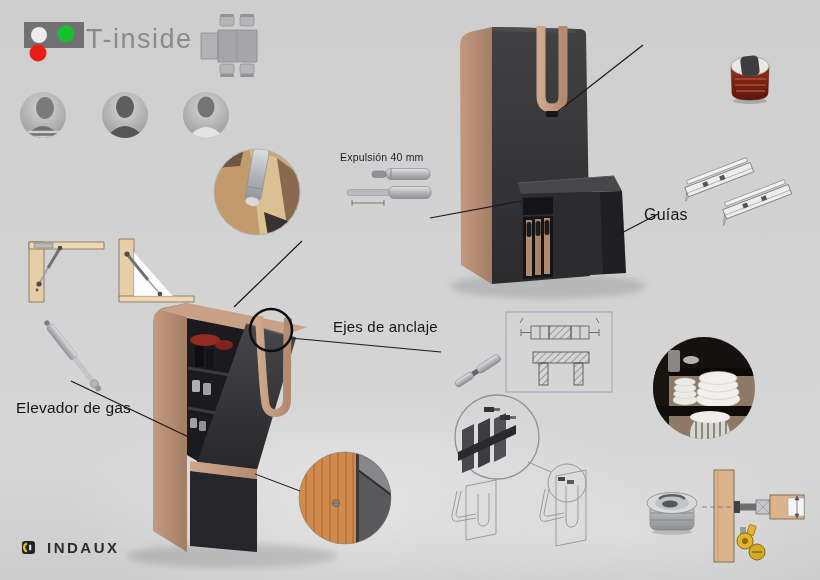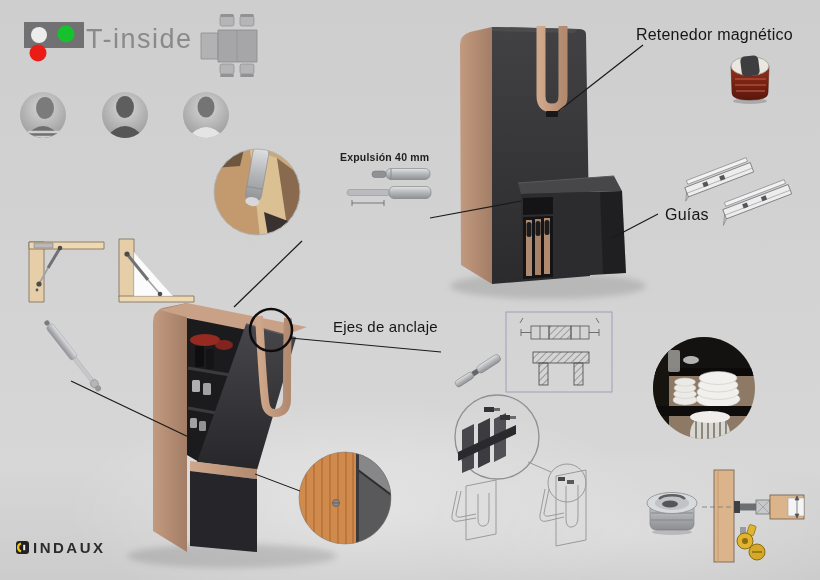--- a/index.html
+++ b/index.html
@@ -6,23 +6,23 @@
   body{font-family:"Liberation Sans",sans-serif;}
   #board{
     position:relative;width:820px;height:580px;overflow:hidden;
     background:
       radial-gradient(ellipse 420px 160px at 44% 88%, rgba(255,255,255,.38), rgba(255,255,255,0) 70%),
       radial-gradient(ellipse 300px 120px at 78% 92%, rgba(255,255,255,.25), rgba(255,255,255,0) 70%),
       linear-gradient(180deg,#cecece 0%,#d3d3d4 50%,#d7d7d8 80%,#cccccd 100%);
   }
   #scene{position:absolute;left:0;top:0;z-index:1;}
   .lbl{position:absolute;z-index:3;color:#161616;font-size:16px;white-space:nowrap;letter-spacing:.2px;}
-  .lbl-sm{font-size:10.5px;font-weight:700;color:#1e1e1e;}
+  .lbl-sm{font-size:10.5px;font-weight:400;color:#1e1e1e;}
   #brand-title{position:absolute;left:86px;top:24px;z-index:3;font-size:27px;color:#8a8a8a;letter-spacing:1.5px;}
-  #footer-logo{position:absolute;left:16px;top:539px;z-index:3;display:flex;align-items:center;gap:4px;}
+  #footer-logo{position:absolute;left:22px;top:539px;z-index:3;display:flex;align-items:center;gap:12px;}
   #footer-logo .txt{font-size:15px;font-weight:700;letter-spacing:2.5px;color:#2c2c2e;}
 </style>
 </head>
 <body>
 
 <div id="board">
 
 <svg id="scene" width="820" height="580" viewBox="0 0 820 580">
   <defs>
     <linearGradient id="woodV" x1="0" y1="0" x2="1" y2="0">
@@ -429,24 +429,24 @@
     <line x1="290" y1="338" x2="441" y2="352"></line>
     <line x1="255" y1="474" x2="300" y2="491" stroke-width="1"></line>
   </g>
   <g stroke="#98989a" stroke-width="1">
     <line x1="528" y1="462" x2="551" y2="472"></line>
   </g>
   <circle cx="271" cy="330" r="21" fill="none" stroke="#0d0d0d" stroke-width="2.5"></circle>
 </svg>
 
   <div id="brand-title">T-inside</div>
-  <div class="lbl" style="left:636px;top:26px;">Retenedor magnético</div>
   <div class="lbl lbl-sm" style="left:340px;top:151px;">Expulsión 40 mm</div>
-  <div class="lbl" style="left:665px;top:206px;">Guías</div>
+  <div class="lbl" style="left:644px;top:206px;">Guías</div>
   <div class="lbl" style="left:333px;top:318px;font-size:15px;">Ejes de anclaje</div>
+  <div class="lbl" style="left:16px;top:399px;font-size:15.5px;">Elevador de gas</div>
 
   <div id="footer-logo">
     <svg width="13" height="13" viewBox="0 0 13 13">
       <rect x="0" y="0" width="13" height="13" rx="3" fill="#222224"></rect>
       <path d="M5,2.5 A4.2,4.2 0 0,0 5,10.5" stroke="#e9c51f" stroke-width="2.2" fill="none"></path>
       <rect x="7.2" y="3.8" width="2" height="5.4" fill="#ededed"></rect>
     </svg>
     <span class="txt">INDAUX</span>
   </div>
 

